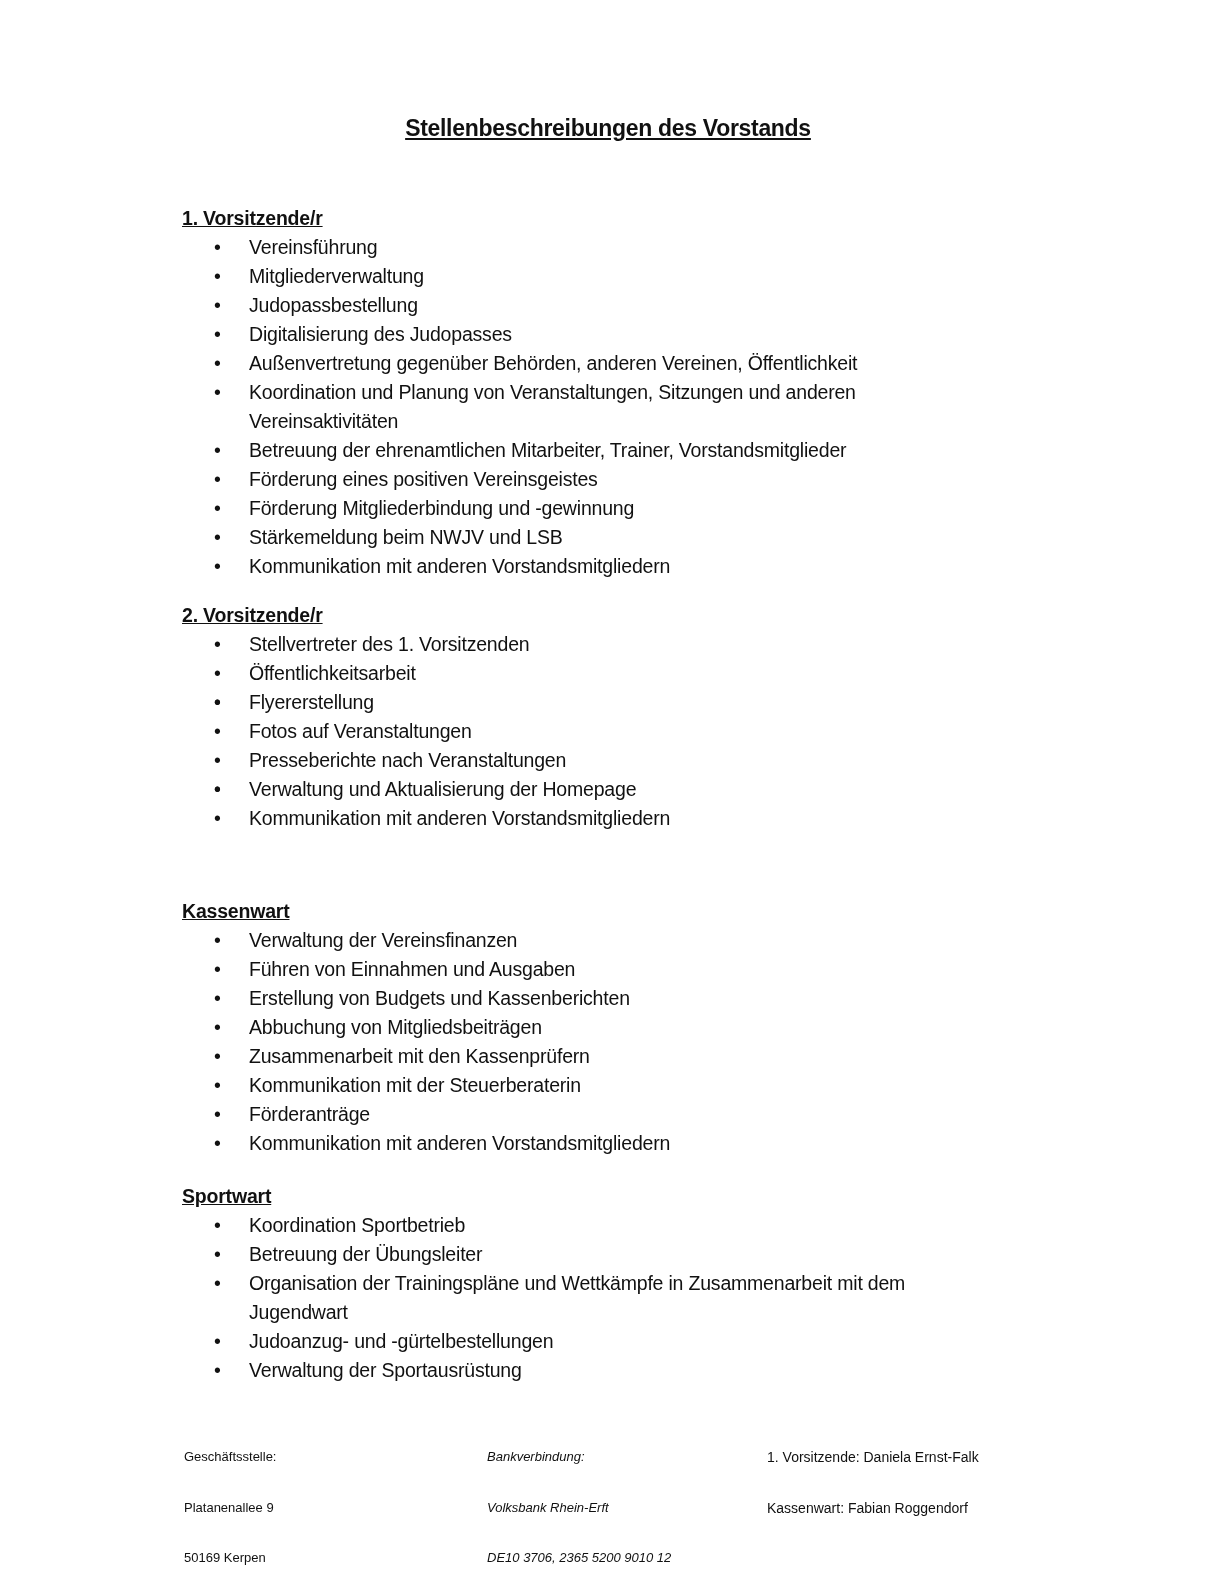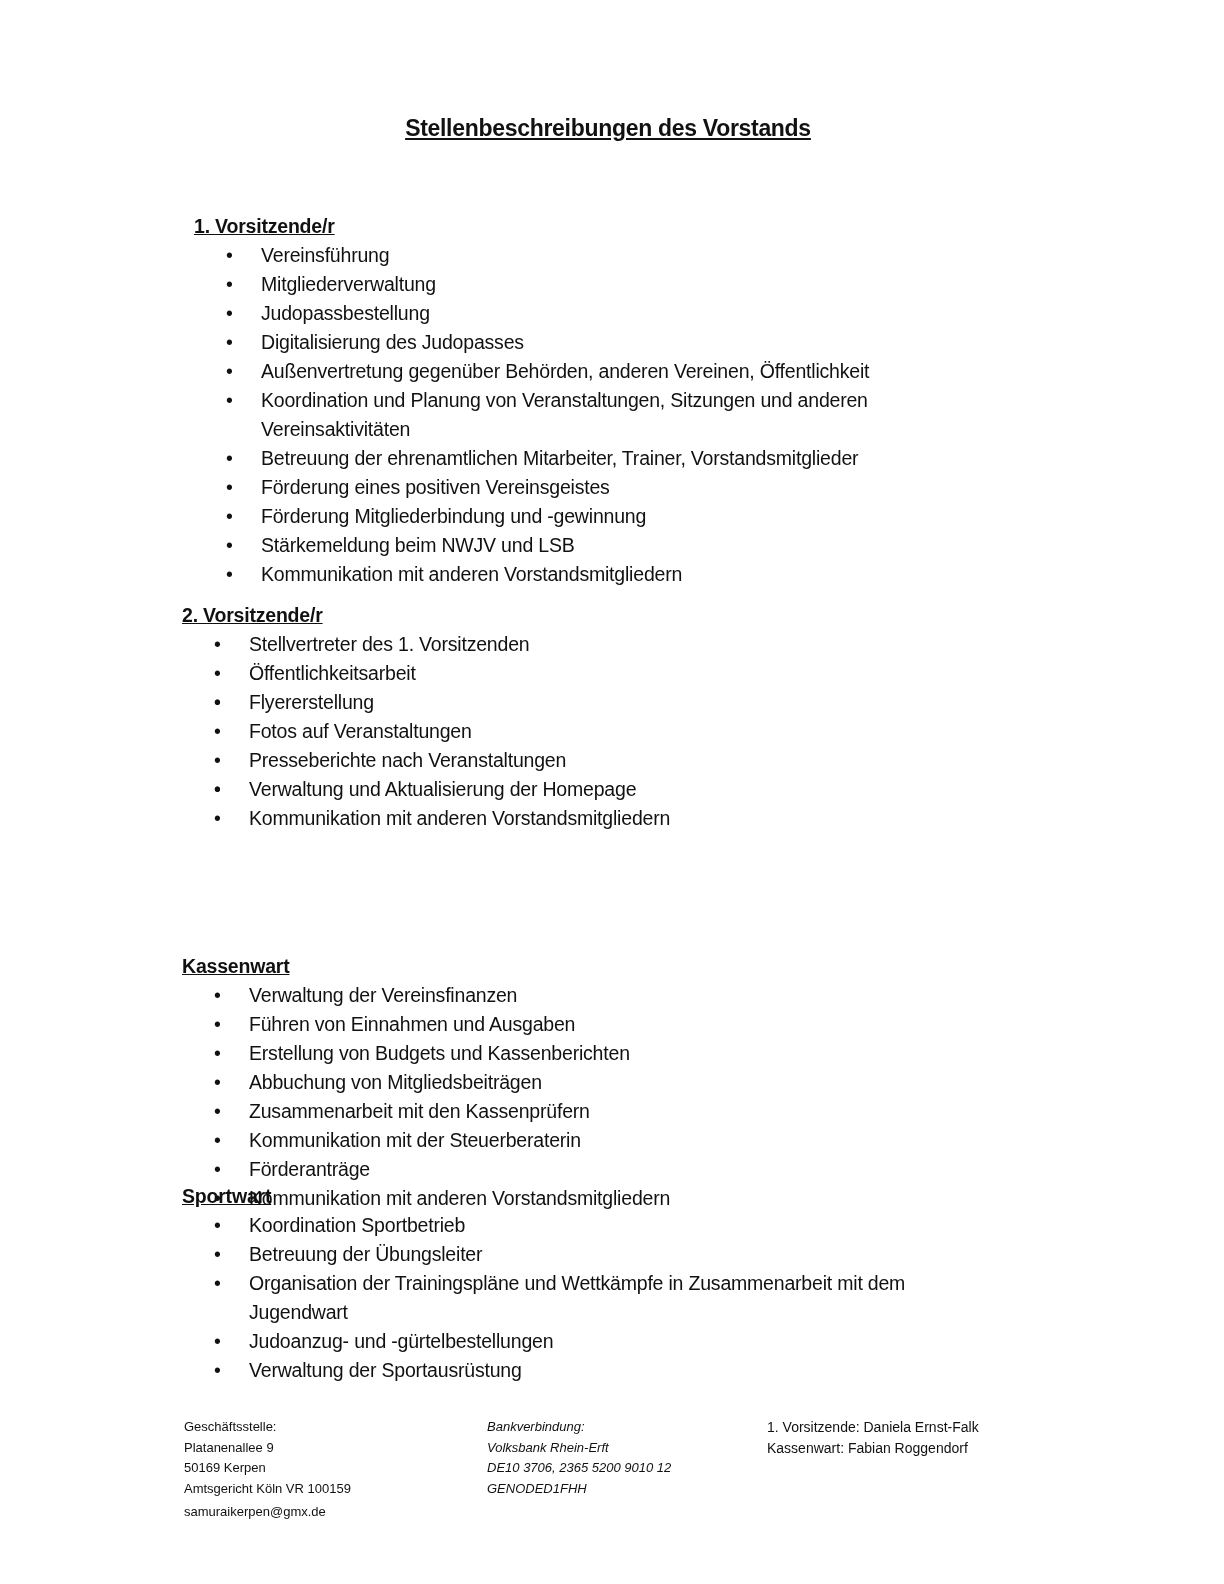--- a/index.html
+++ b/index.html
@@ -4,32 +4,32 @@
   <style>
     html, body { margin: 0; padding: 0; background: #ffffff; }
     body { width: 1224px; height: 1584px; position: relative; overflow: hidden; color: #111; font-family: "Liberation Sans", sans-serif; }
     .title { position: absolute; top: 115px; left: 0; width: 1216px; text-align: center; font-size: 23px; font-weight: bold; text-decoration: underline; letter-spacing: -0.3px; }
     .section { position: absolute; left: 182px; }
     .section h2 { margin: 0; font-size: 19.5px; font-weight: bold; text-decoration: underline; line-height: 29px; letter-spacing: -0.2px; }
     .section ul { list-style: none; margin: 0; padding: 0; }
     .section li { position: relative; padding-left: 67px; font-size: 19.5px; line-height: 29px; letter-spacing: -0.2px; }
     .section li .bullet { position: absolute; left: 32px; top: 0; }
     .footer { position: absolute; top: 1417px; font-size: 13px; line-height: 20.5px; color: #111; }
-    .footer .row { white-space: nowrap; }
+    .footer .row { white-space: nowrap; margin-top: 30px; }
     .footer .email { margin-top: 3px; }
     .col1 { left: 184px; }
     .col2 { left: 487px; font-style: italic; }
     .col3 { left: 767px; font-size: 14px; }
   </style>
 </head>
 <body>
 
 <div class="title">Stellenbeschreibungen des Vorstands</div>
 
-<div class="section" style="top:212px;margin-left:12px;">
+<div class="section" style="top:204px;">
   <h2>1. Vorsitzende/r</h2>
   <ul>
     <li><span class="bullet">•</span><span>Vereinsführung</span></li>
     <li><span class="bullet">•</span><span>Mitgliederverwaltung</span></li>
     <li><span class="bullet">•</span><span>Judopassbestellung</span></li>
     <li><span class="bullet">•</span><span>Digitalisierung des Judopasses</span></li>
     <li><span class="bullet">•</span><span>Außenvertretung gegenüber Behörden, anderen Vereinen, Öffentlichkeit</span></li>
     <li style="width:650px;"><span class="bullet">•</span><span>Koordination und Planung von Veranstaltungen, Sitzungen und anderen Vereinsaktivitäten</span></li>
     <li><span class="bullet">•</span><span>Betreuung der ehrenamtlichen Mitarbeiter, Trainer, Vorstandsmitglieder</span></li>
     <li><span class="bullet">•</span><span>Förderung eines positiven Vereinsgeistes</span></li>
@@ -47,21 +47,21 @@
     <li><span class="bullet">•</span></li>
     <li><span class="bullet">•</span><span>Flyererstellung</span></li>
     <li><span class="bullet">•</span><span>Fotos auf Veranstaltungen</span></li>
     <li><span class="bullet">•</span><span>Presseberichte nach Veranstaltungen</span></li>
     <li><span class="bullet">•</span></li>
     <li><span class="bullet">•</span><span>Verwaltung und Aktualisierung der Homepage</span></li>
     <li><span class="bullet">•</span><span>Kommunikation mit anderen Vorstandsmitgliedern</span></li>
   </ul>
 </div>
 
-<div class="section" style="top:952px;">
+<div class="section" style="top:897px;">
   <h2>Kassenwart</h2>
   <ul>
     <li><span class="bullet">•</span><span>Verwaltung der Vereinsfinanzen</span></li>
     <li><span class="bullet">•</span><span>Führen von Einnahmen und Ausgaben</span></li>
     <li><span class="bullet">•</span><span>Erstellung von Budgets und Kassenberichten</span></li>
     <li><span class="bullet">•</span><span>Abbuchung von Mitgliedsbeiträgen</span></li>
     <li><span class="bullet">•</span><span>Zusammenarbeit mit den Kassenprüfern</span></li>
     <li><span class="bullet">•</span><span>Kommunikation mit der Steuerberaterin</span></li>
     <li><span class="bullet">•</span><span>Förderanträge</span></li>
     <li><span class="bullet">•</span><span>Kommunikation mit anderen Vorstandsmitgliedern</span></li>

